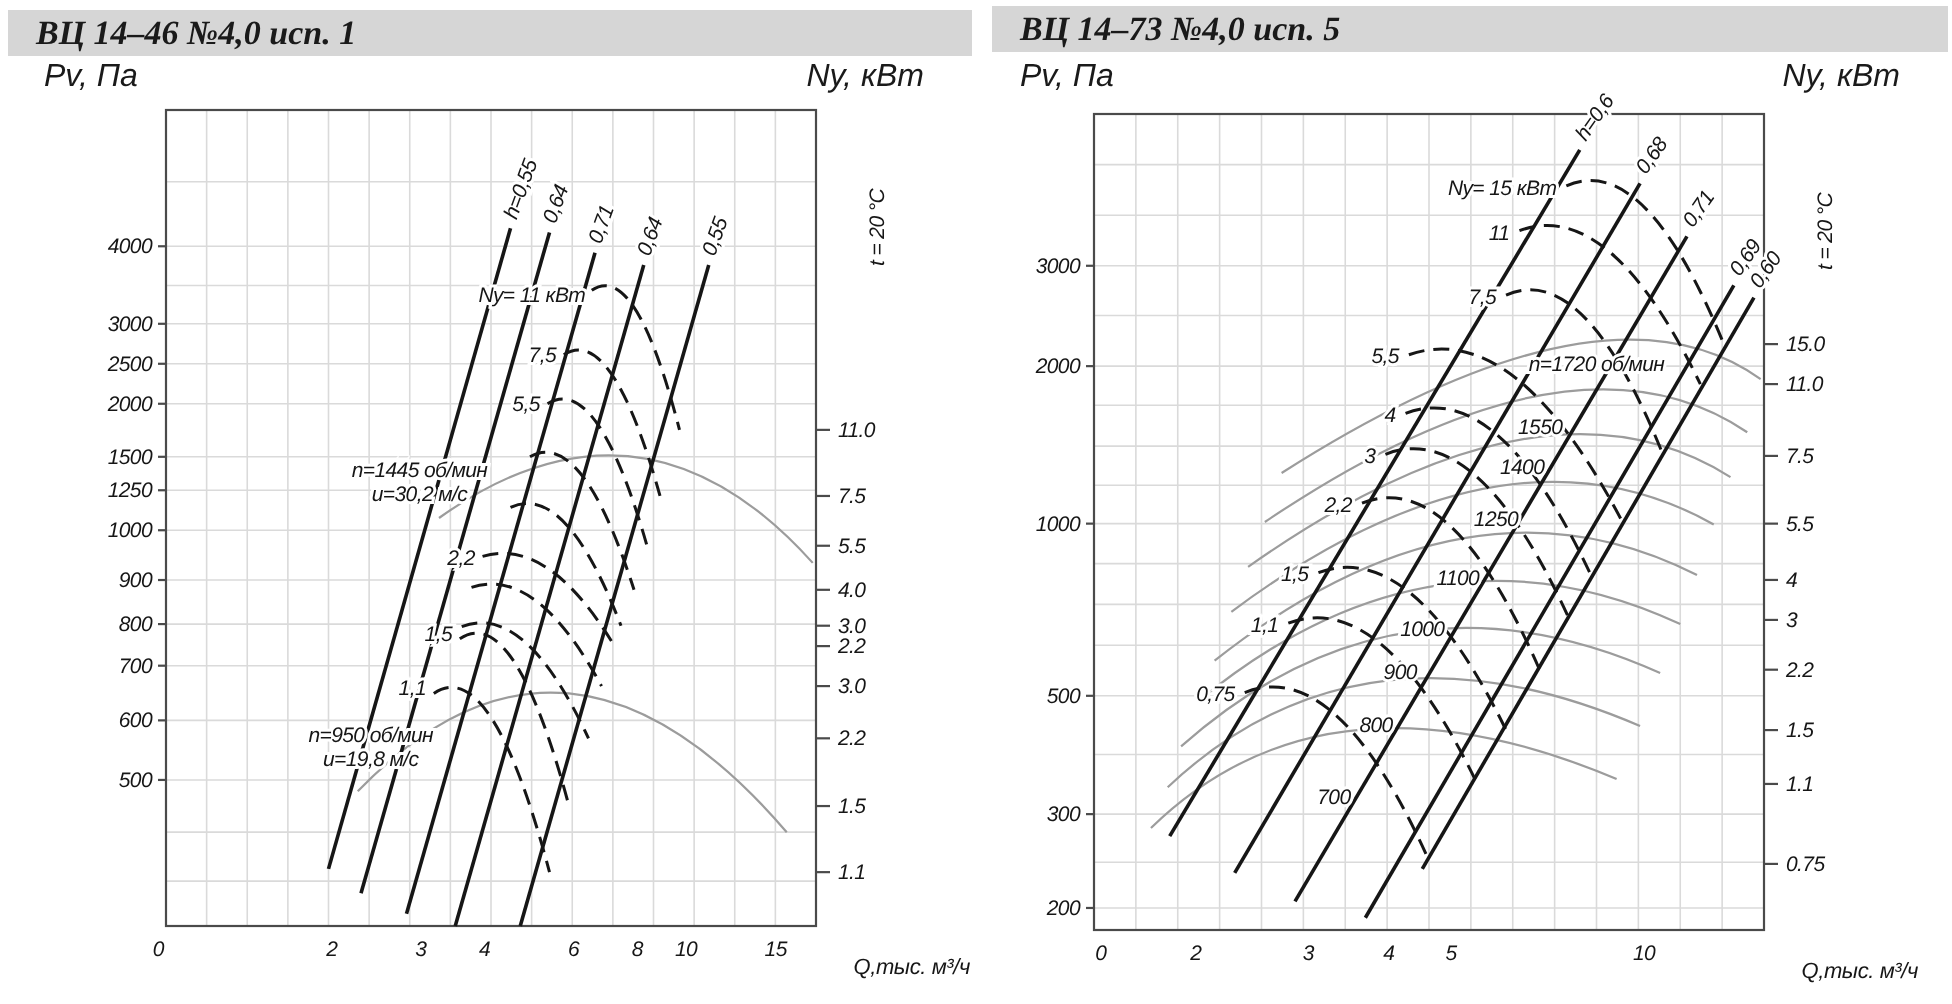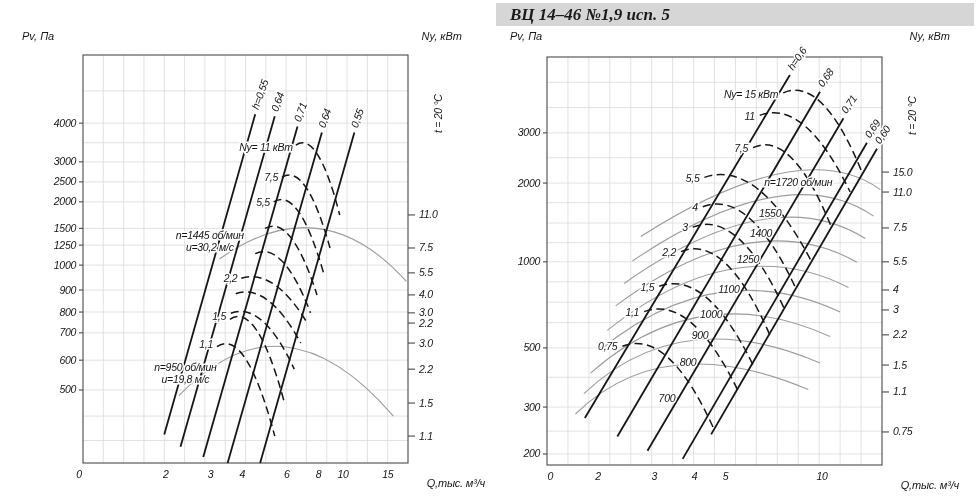--- a/index.html
+++ b/index.html
@@ -6,40 +6,43 @@
   .page{position:relative;width:976px;height:502px;background:#fff;overflow:hidden;
         font-family:"Liberation Sans",sans-serif;}
   .panel{position:absolute;top:0;width:488px;height:502px;}
   .panel.p1{left:0;}
   .panel.p2{left:488px;}
   .titlebar{position:absolute;background:#d6d6d6;height:23px;display:flex;align-items:center;}
   .p1 .titlebar{left:4px;top:5px;width:482px;}
   .p2 .titlebar{left:8px;top:3px;width:478px;}
   .title{font-family:"Liberation Serif",serif;font-style:italic;font-weight:600;
          font-size:17px;color:#1a1a1a;padding-left:14px;white-space:nowrap;}
-  .axhead{position:absolute;top:30px;font-size:11px;font-style:italic;color:#1a1a1a;}
+  .axhead{position:absolute;top:30px;font-size:16px;font-style:italic;color:#1a1a1a;}
   .axhead.left{left:22px;}
   .axhead.right{right:26px;}
   svg.chart{position:absolute;left:0;top:0;width:488px;height:502px;}
   svg text{font-family:"Liberation Sans",sans-serif;font-style:italic;fill:#161616;}
   .tick{font-size:10.5px;letter-spacing:-0.3px;}
   .curve{font-size:10.5px;letter-spacing:-0.3px;paint-order:stroke;stroke:#ffffff;stroke-width:3px;}
   .axis{font-size:11px;letter-spacing:-0.2px;}
   .grid{stroke:#dadada;stroke-width:0.8;}
   .frame{stroke:#4a4a4a;stroke-width:1.1;fill:none;}
   .eff{stroke:#161616;stroke-width:1.8;}
   .pow{stroke:#161616;stroke-width:1.5;fill:none;stroke-dasharray:8 4.5;}
   .spd{stroke:#9c9c9c;stroke-width:1.1;fill:none;}
 </style>
 </head>
 <body>
 
 <div class="page">
 
   <section class="panel p1">
+    <div class="titlebar">
+      <span class="title">ВЦ 14–46 №4,0 исп. 1</span>
+    </div>
     <div class="axhead left">Pv, Па</div>
     <div class="axhead right">Ny, кВт</div>
     <svg class="chart" id="chart0" viewBox="0 0 488 502">
         <line x1="103.3125" y1="55" x2="103.3125" y2="463" class="grid"></line>
         <line x1="123.625" y1="55" x2="123.625" y2="463" class="grid"></line>
         <line x1="143.9375" y1="55" x2="143.9375" y2="463" class="grid"></line>
         <line x1="164.25" y1="55" x2="164.25" y2="463" class="grid"></line>
         <line x1="184.5625" y1="55" x2="184.5625" y2="463" class="grid"></line>
         <line x1="204.875" y1="55" x2="204.875" y2="463" class="grid"></line>
         <line x1="225.1875" y1="55" x2="225.1875" y2="463" class="grid"></line>
@@ -150,21 +153,21 @@
         <text x="226" y="320.344" class="curve" text-anchor="end">1,5</text>
         <path d="M 216.9 346.71999999999997 Q 245.825 327.06255999999996 274.75 436.072" class="pow"></path>
         <text x="213" y="347.68" class="curve" text-anchor="end">1,1</text>
         <text x="209.75" y="238.6" class="curve" text-anchor="middle"><tspan x="209.75" dy="0">n=1445 об/мин</tspan><tspan x="209.75" dy="12">u=30,2 м/с</tspan></text>
         <text x="185.375" y="371.2" class="curve" text-anchor="middle"><tspan x="185.375" dy="0">n=950 об/мин</tspan><tspan x="185.375" dy="12">u=19,8 м/с</tspan></text>
       </svg>
   </section>
 
   <section class="panel p2">
     <div class="titlebar">
-      <span class="title">ВЦ 14–46 №1,9 исп. 5</span>
+      <span class="title">ВЦ 14–73 №4,0 исп. 5</span>
     </div>
     <div class="axhead left">Pv, Па</div>
     <div class="axhead right">Ny, кВт</div>
     <svg class="chart" id="chart1" viewBox="0 0 488 502">
         <line x1="79.9375" y1="57" x2="79.9375" y2="465" class="grid"></line>
         <line x1="100.875" y1="57" x2="100.875" y2="465" class="grid"></line>
         <line x1="121.8125" y1="57" x2="121.8125" y2="465" class="grid"></line>
         <line x1="142.75" y1="57" x2="142.75" y2="465" class="grid"></line>
         <line x1="163.6875" y1="57" x2="163.6875" y2="465" class="grid"></line>
         <line x1="184.625" y1="57" x2="184.625" y2="465" class="grid"></line>

